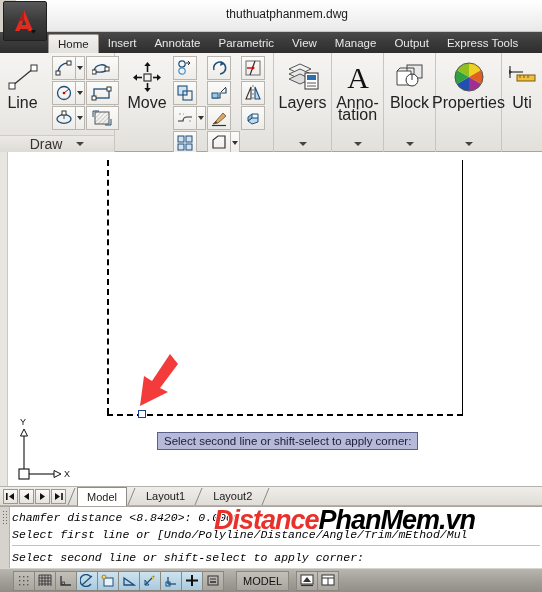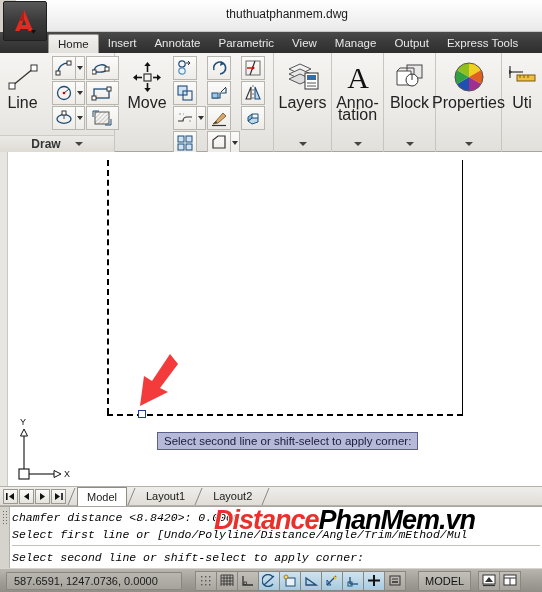--- a/index.html
+++ b/index.html
@@ -56,24 +56,23 @@
   }
   .panel {
     position: relative; height: 99px;
     border-right: 1px solid #c9c6c0;
     display: flex; flex-direction: column; align-items: center;
   }
   .panel-body { flex: 1; display: flex; align-items: flex-start; padding: 3px 4px 0 4px; }
   .panel-title {
     height: 17px; width: 100%;
     display: flex; align-items: center; justify-content: center; gap: 14px;
-    font-size: 12px; color: #333;
+    font-size: 14px; color: #333;
     background: linear-gradient(180deg,#eceae6 0%,#dedbd5 100%);
     border-top: 1px solid #cfccc6;
-    font-weight: bold;
   }
   .cap { width: 0; height: 0; border-left: 4px solid transparent; border-right: 4px solid transparent; border-top: 4px solid #444; }
 
   
   .bigbtn { display: flex; flex-direction: column; align-items: center; width: 54px; padding-top: 2px; }
   .bigbtn .glyph { width: 38px; height: 38px; display:flex; align-items:center; justify-content:center; }
   .bigbtn .lbl { font-size: 16px; color: #222; margin-top: 1px; text-align:center; line-height: 12px; }
 
   
   .grid { display: grid; grid-auto-flow: row; gap: 1px; }
@@ -622,21 +621,20 @@
     <div class="cmd-prompt">
       <div class="cmd-line">Select second line or shift-select to apply corner:</div>
     </div>
   </div>
 
   <div class="watermark">
     <span class="wm-red">Distance</span><span class="wm-blue">PhanMem</span><span class="wm-blue">.vn</span>
   </div>
 
   <div class="statusbar">
-    <div class="coords">587.6591, 1247.0736, 0.0000</div>
     <div class="sb-icons">
       <div class="sbi">
         <svg width="13" height="13" viewBox="0 0 13 13">
           <g fill="#555">
               <rect x="1" y="2" width="1.4" height="1.4"></rect>
               <rect x="5" y="2" width="1.4" height="1.4"></rect>
               <rect x="9" y="2" width="1.4" height="1.4"></rect>
           <rect x="1" y="6" width="1.4" height="1.4"></rect>
               <rect x="5" y="6" width="1.4" height="1.4"></rect>
               <rect x="9" y="6" width="1.4" height="1.4"></rect>

